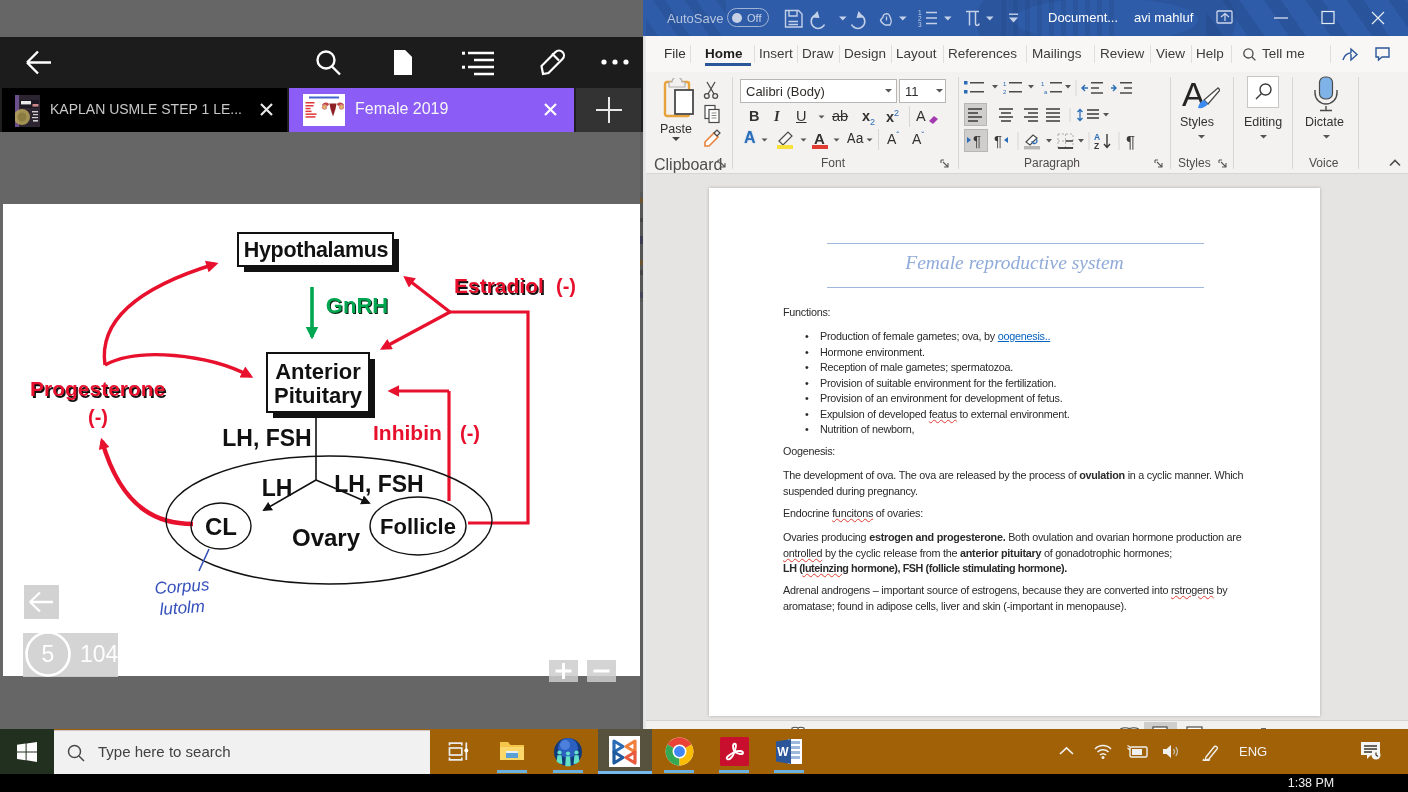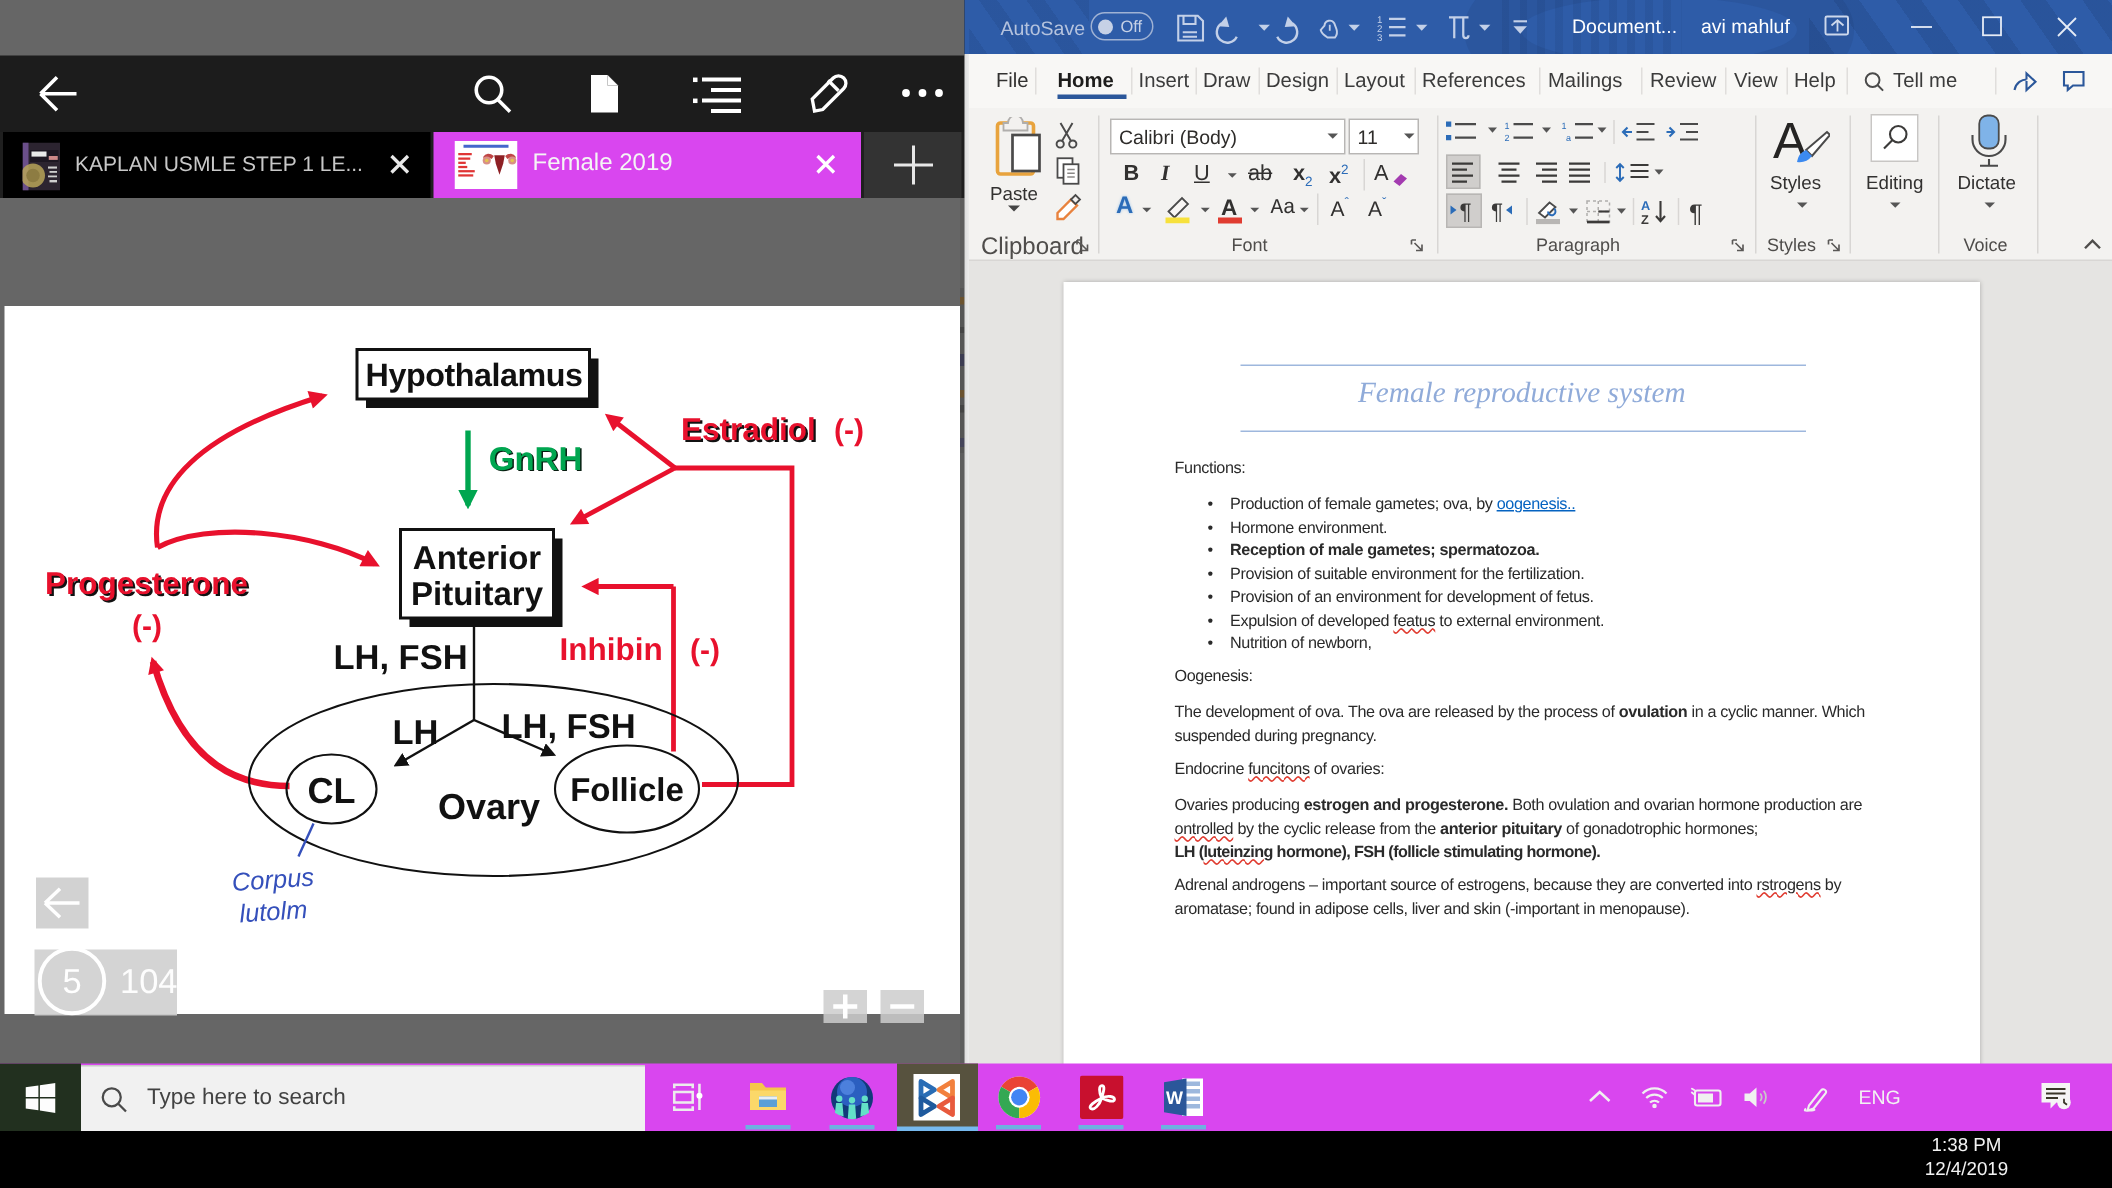--- a/index.html
+++ b/index.html
@@ -23,21 +23,21 @@
   
   #word { position:absolute; left:646px; top:0; width:762px; height:747px; background:#e5e4e2; }
   #wtitle { position:absolute; left:0; top:0; width:762px; height:36px; background:#2e5ca8; overflow:hidden; }
   #wmenu { position:absolute; left:0; top:36px; width:762px; height:36px; background:#f8f7f5; }
   #wribbon { position:absolute; left:0; top:72px; width:762px; height:102px; background:#f3f2f0; border-bottom:1px solid #d8d6d4; }
   #wdoc { position:absolute; left:0; top:175px; width:762px; height:545px; background:#e5e4e2; }
   #wpage { position:absolute; left:63px; top:13px; width:611px; height:528px; background:#fff; box-shadow:0 0 3px rgba(0,0,0,0.25); }
   #wstatus { position:absolute; left:0; top:720px; width:762px; height:27px; background:#f2f1ef; border-top:1px solid #d4d2d0; font-size:12px; color:#444; }
 
   
-  #taskbar { position:absolute; left:0; top:709px; width:1408px; height:45px; background:#d946ef; }
+  #taskbar { position:absolute; left:0; top:729px; width:1408px; height:45px; background:#a16207; }
   .sq { text-decoration: underline; text-decoration-style: wavy; text-decoration-color: #e03c31; text-decoration-thickness: 1px; text-underline-offset: 1px; }
   .tbtn { position:absolute; top:0; height:45px; }
   .ul { position:absolute; top:41px; height:3px; background:#6cb2e0; }
 </style>
 </head>
 <body>
 <div id="stage">
 
   <div id="xodo">
     <div id="xtoolbar">
@@ -83,21 +83,21 @@
               <rect x="18" y="19" width="5" height="1.2"></rect>
               <rect x="17" y="22" width="6" height="1.2"></rect>
               <rect x="18" y="25" width="5" height="1.6"></rect>
             </g>
         </svg>
         <span class="abs" style="left:48px;top:13px;font-size:14px;color:#c8c8c8;">KAPLAN USMLE STEP 1 LE...</span>
         <svg class="abs" style="left:256px;top:13px" width="17" height="17" viewBox="0 0 17 17">
             <path d="M3 3 L14 14 M14 3 L3 14" stroke="#e8e8e8" stroke-width="2.2"></path>
           </svg>
       </div>
-      <div class="xtab" style="left:289px;width:285px;background:#d946ef;">
+      <div class="xtab" style="left:289px;width:285px;background:#8b5cf6;">
         <svg class="abs" style="left:14px;top:6px" width="42" height="32" viewBox="0 0 42 32">
           <rect width="42" height="32" fill="#fff"></rect>
           <rect x="6" y="2.5" width="30" height="2" fill="#4466cc"></rect>
           <g fill="#e03636">
               <rect x="2.5" y="8" width="9" height="1.5"></rect>
               <rect x="2.5" y="11" width="8" height="1.5"></rect>
               <rect x="2.5" y="13.8" width="5" height="1.5"></rect>
               <rect x="2.5" y="16.6" width="6" height="1.5"></rect>
               <rect x="2.5" y="19.4" width="11" height="1.5"></rect>
               <rect x="2.5" y="22.2" width="10" height="1.5"></rect>
@@ -569,21 +569,21 @@
       <div class="abs" style="left:118px;top:55px;width:377px;height:1px;background:#9eb7dd;"></div>
       <div class="abs" style="left:118px;top:99px;width:377px;height:1px;background:#9eb7dd;"></div>
       <div class="abs" style="left:0;top:64px;width:611px;text-align:center;font-family:'Liberation Serif',serif;font-style:italic;font-size:19.5px;color:#90abd9;">Female reproductive system</div>
       <div id="dbody" style="position:absolute;left:0;top:0;width:611px;font-size:10.8px;color:#2a2a2a;letter-spacing:-0.25px;">
         <div class="abs" style="left:74px;top:118px;">Functions:</div>
         <div class="abs" style="left:96px;top:142px;">•</div>
             <div class="abs" style="left:111px;top:142px;">Production of female gametes; ova, by <span style="color:#0563c1;text-decoration:underline;">oogenesis..</span></div>
         <div class="abs" style="left:96px;top:158px;">•</div>
             <div class="abs" style="left:111px;top:158px;">Hormone environment.</div>
         <div class="abs" style="left:96px;top:173px;">•</div>
-            <div class="abs" style="left:111px;top:173px;font-weight:bold;">Reception of male gametes; spermatozoa.</div>
+            <div class="abs" style="left:111px;top:173px;">Reception of male gametes; spermatozoa.</div>
         <div class="abs" style="left:96px;top:189px;">•</div>
             <div class="abs" style="left:111px;top:189px;">Provision of suitable environment for the fertilization.</div>
         <div class="abs" style="left:96px;top:204px;">•</div>
             <div class="abs" style="left:111px;top:204px;">Provision of an environment for development of fetus.</div>
         <div class="abs" style="left:96px;top:220px;">•</div>
             <div class="abs" style="left:111px;top:220px;">Expulsion of developed <span class="sq">featus</span> to external environment.</div>
         <div class="abs" style="left:96px;top:235px;">•</div>
             <div class="abs" style="left:111px;top:235px;">Nutrition of newborn,</div>
         <div class="abs" style="left:74px;top:257px;">Oogenesis:</div>
         <div class="abs" style="left:74px;top:281px;">The development of ova. The ova are released by the process of <b>ovulation</b> in a cyclic manner. Which</div>

